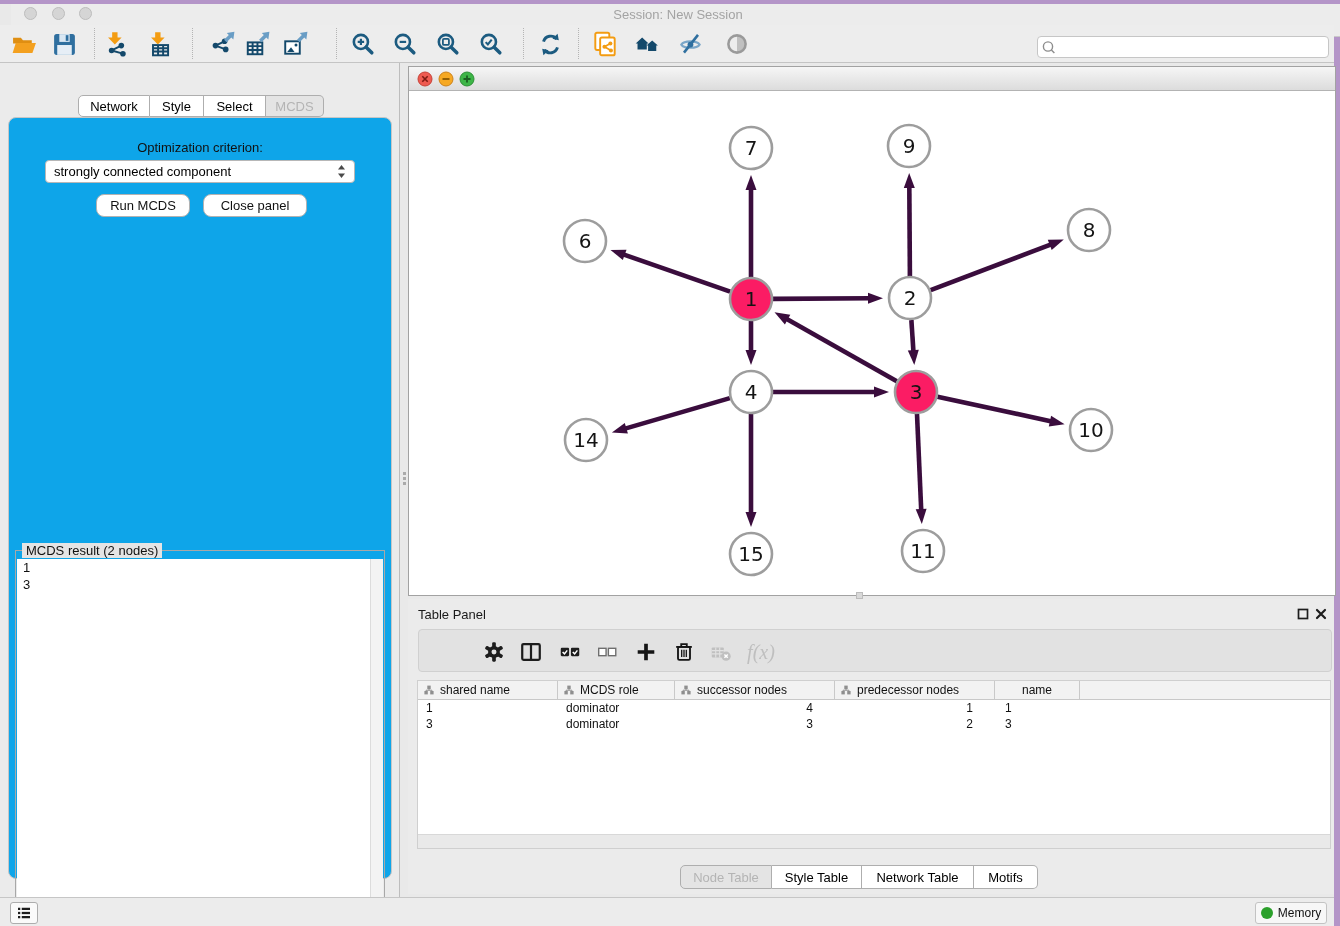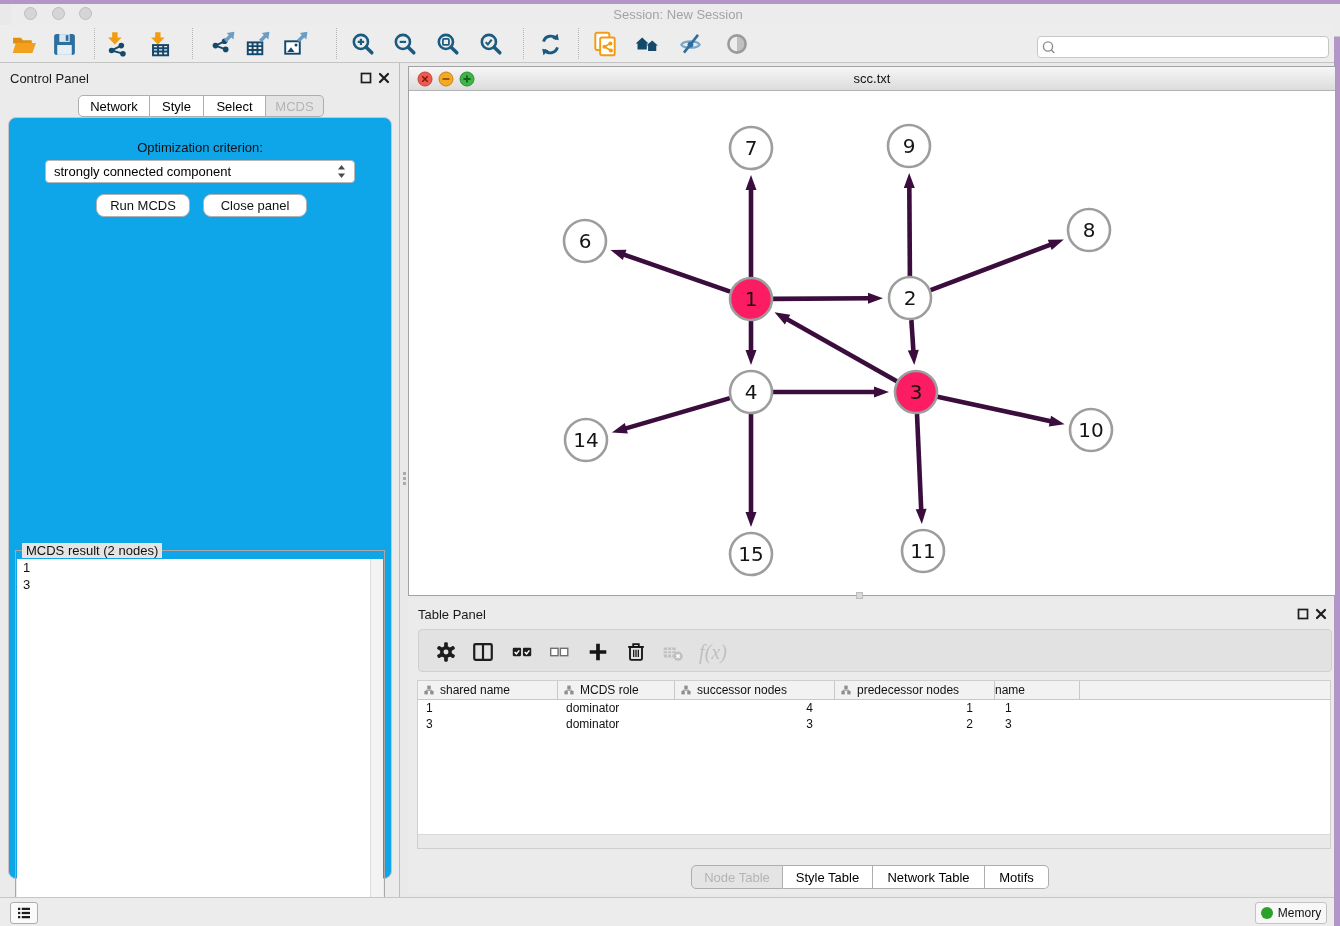--- a/index.html
+++ b/index.html
@@ -46,32 +46,32 @@
   .net-titlebar { position:absolute; left:0; top:0; width:100%; height:24px; background:linear-gradient(#f6f6f6,#dcdcdc); border-bottom:1px solid #b3b3b3; }
   .net-title { position:absolute; left:0; right:0; top:4px; text-align:center; font-size:13px; color:#111; }
   .net-canvas { position:absolute; left:1px; top:25px; width:924px; height:503px; background:#fff; }
   .net-resize-dot { position:absolute; left:447px; bottom:-4px; width:7px; height:7px; background:#d9d9d9; border:1px solid #bcbcbc; }
   .splitter-handle { position:absolute; left:400px; top:464px; width:8px; height:20px; display:flex; flex-direction:column; align-items:center; justify-content:center; gap:2px; }
   .splitter-handle i { width:3px; height:3px; background:#aaa; display:block; }
 
   
   .table-panel { position:absolute; left:408px; top:595px; width:926px; height:295px; background:#ebebeb; }
   .tp-toolbar { position:absolute; left:10px; top:30px; width:914px; height:43px; background:#e2e2e2; border:1px solid #d0d0d0; border-radius:4px; }
-  .tp-btn { position:absolute; top:5px; width:34px; height:34px; display:flex; align-items:center; justify-content:center; }
+  .tp-btn { position:absolute; top:5px; width:34px; height:34px; display:flex; align-items:center; justify-content:center;margin-left:48px; }
   .fx { font-family:"Liberation Serif", serif; font-style:italic; font-size:20px; color:#bfbfbf; }
   .tbl { position:absolute; left:9px; top:81px; width:914px; height:169px; background:#fff; border:1px solid #cfcfcf; }
   .tbl-header { position:absolute; left:0; top:0; width:100%; height:19px; background:#f2f2f2; border-bottom:1px solid #c8c8c8; display:flex; }
   .th { height:100%; display:flex; align-items:center; gap:6px; padding-left:6px; font-size:12px; color:#111; border-right:1px solid #c9c9c9; }
-  .th.center { padding-left:0; }
+  .th.center { justify-content:center; padding-left:0; }
   .th-fill { flex:1; border-right:none; }
   .tbl-rows { position:absolute; left:0; top:19px; width:100%; }
   .tr { display:flex; height:16px; }
   .td { font-size:12px; color:#111; display:flex; align-items:center; }
   .tbl-hscroll { position:absolute; left:0; bottom:0; width:100%; height:14px; background:#e9e9e9; border-top:1px solid #d8d8d8; }
-  .tp-tabs { position:absolute; left:283px; top:266px; display:flex; }
+  .tp-tabs { position:absolute; left:272px; top:266px; display:flex; }
   .tp-tabs .tab { height:24px; font-size:13px; }
 
   
   .statusbar { position:absolute; left:0; top:893px; width:100%; height:29px; background:#ececec; border-top:1px solid #c6c6c6; }
   .sb-list-btn { position:absolute; left:10px; top:4px; width:28px; height:22px; background:#fafafa; border:1px solid #adadad; border-radius:3px; display:flex; align-items:center; justify-content:center; }
   .memory-btn { position:absolute; right:7px; top:4px; width:72px; height:22px; background:#f7f7f7; border:1px solid #c3c3c3; border-radius:3px; display:flex; align-items:center; justify-content:center; gap:5px; font-size:12px; color:#111; }
   .mem-dot { width:12px; height:12px; border-radius:50%; }
 
   .underlay-right { position:absolute; right:0; top:0; width:6px; height:62px; background:#b495c8; }
 </style>
@@ -221,33 +221,20 @@
     <div class="searchbox">
       <svg width="22" height="16" viewBox="0 0 22 16">
           <circle cx="10" cy="7.5" r="4.6" fill="none" stroke="#8d8d8d" stroke-width="1.4"></circle>
           <path d="M13.4 11l3 3" stroke="#8d8d8d" stroke-width="1.4"></path>
         </svg>
       <input type="text" placeholder="" style="">
     </div>
   </div>
 
   <div class="control-panel">
-    <div class="panel-header">
-      <span class="panel-title">Control Panel</span>
-      <span class="ph-btn" style="left:359px">
-        <svg width="12" height="12" viewBox="0 0 12 12">
-            <rect x="1.5" y="1.5" width="9" height="9" fill="none" stroke="#1d1d1d" stroke-width="1.7"></rect>
-          </svg>
-      </span>
-      <span class="ph-btn" style="left:377px">
-        <svg width="12" height="12" viewBox="0 0 12 12">
-            <path d="M2 2l8 8M10 2l-8 8" stroke="#1d1d1d" stroke-width="2.2" stroke-linecap="round"></path>
-          </svg>
-      </span>
-    </div>
     <div class="cp-tabs">
       <span class="tab" style="width:72px">Network</span>
       <span class="tab" style="width:54px">Style</span>
       <span class="tab" style="width:62px">Select</span>
       <span class="tab active" style="width:58px">MCDS</span>
     </div>
     <div class="cp-content">
       <div class="opt-label">Optimization criterion:</div>
       <div class="opt-select">
         <span class="sel-text">strongly connected component</span>
@@ -272,21 +259,20 @@
   <div class="net-window">
     <div class="net-titlebar">
       <svg style="position:absolute;left:8px;top:4px" width="62" height="16" viewBox="0 0 62 16">
         <circle cx="8" cy="8" r="7" fill="#ee5a50" stroke="#c64137"></circle>
         <path d="M5.3 5.3l5.4 5.4M10.7 5.3l-5.4 5.4" stroke="#7c1a12" stroke-width="1.6"></path>
         <circle cx="29" cy="8" r="7" fill="#f6a923" stroke="#cd821a"></circle>
         <path d="M25.5 8h7" stroke="#8a5800" stroke-width="1.8"></path>
         <circle cx="50" cy="8" r="7" fill="#3db547" stroke="#2c8f35"></circle>
         <path d="M50 4.5v7M46.5 8h7" stroke="#1a5e20" stroke-width="1.8"></path>
       </svg>
-      <div class="net-title">scc.txt</div>
     </div>
     <div class="net-canvas">
       <svg id="graph-svg" width="924" height="503" viewBox="0 0 924 503">
           <line x1="341.0" y1="185.0" x2="341.0" y2="95.0" stroke="#3a0d3d" stroke-width="4.6"></line>
           <polygon points="341.0,83.0 346.5,98.0 335.5,98.0" fill="#3a0d3d"></polygon>
           <line x1="320.2" y1="199.7" x2="211.8" y2="161.9" stroke="#3a0d3d" stroke-width="4.6"></line>
           <polygon points="200.5,157.9 216.5,157.7 212.8,168.0" fill="#3a0d3d"></polygon>
           <line x1="363.0" y1="206.9" x2="461.0" y2="206.2" stroke="#3a0d3d" stroke-width="4.6"></line>
           <polygon points="473.0,206.2 458.0,211.8 458.0,200.8" fill="#3a0d3d"></polygon>
           <line x1="341.0" y1="229.0" x2="341.0" y2="261.0" stroke="#3a0d3d" stroke-width="4.6"></line>

